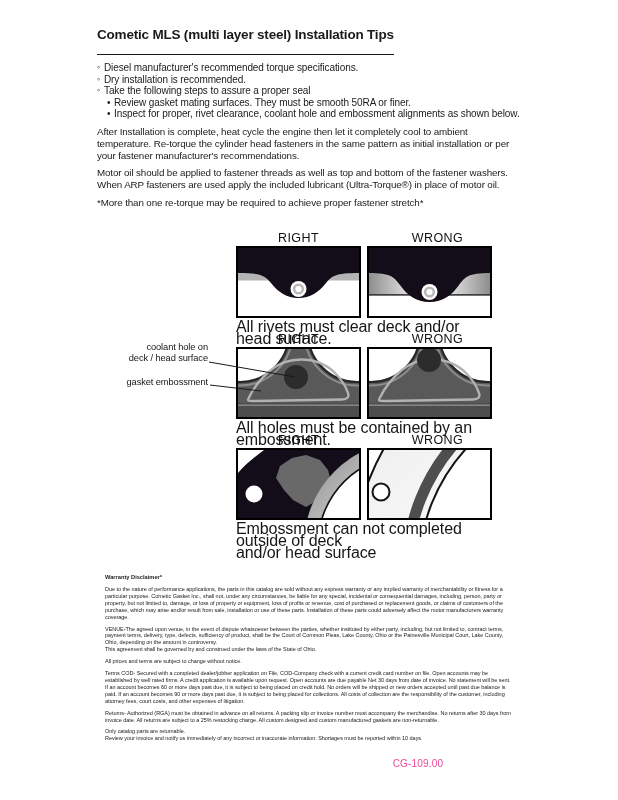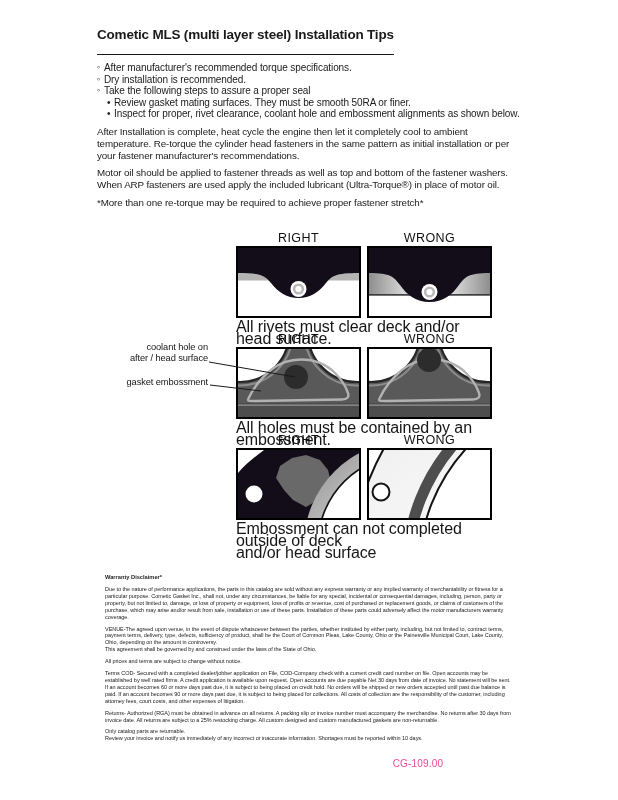--- a/index.html
+++ b/index.html
@@ -19,21 +19,21 @@
   .b-row{display:flex;font-size:10px;line-height:11.6px;letter-spacing:-.1px;}
   .b-row .mk{width:7px;flex:0 0 auto;font-size:9px;line-height:11.6px;}
   .b-row.sub{padding-left:10px;}
   .b-row.sub .mk{font-size:10px;}
   .diesel-heading{font-size:11.5px;font-weight:bold;margin:15px 0 4px 0;letter-spacing:-.1px;}
   .para{font-size:9.8px;line-height:11.8px;letter-spacing:-.12px;margin:6px 0 0 0;}
 
   
   .dset{position:absolute;left:236px;width:256px;}
   .dset1{top:231px;} .dset2{top:332px;} .dset3{top:433px;}
-  .dlabels{display:flex;gap:6px;}
+  .dlabels{display:flex;gap:14px;}
   .dlabels span{flex:0 0 125px;text-align:center;font-size:12.5px;letter-spacing:.4px;color:#111;}
   .dimgs{display:flex;gap:6px;margin-top:1px;}
   .dimg{width:121px;height:68px;border:2px solid #000;background:#fff;display:block;flex:0 0 auto;}
   .dcaption{font-size:16px;line-height:12px;letter-spacing:-.1px;margin-top:3px;color:#161616;}
   
   .side-label{position:absolute;right:calc(100% + 28px);width:120px;text-align:right;
     font-size:9.3px;line-height:10.8px;letter-spacing:-.1px;color:#161616;}
   .side-label.l1{top:10px;}
   .side-label.l2{top:45px;}
   .leader-overlay{position:absolute;left:-27px;top:13px;width:100px;height:55px;pointer-events:none;}
@@ -73,21 +73,21 @@
       </linearGradient>
     </defs>
   </svg>
 
   <div class="content">
     <h1 class="doc-title">Cometic MLS (multi layer steel) Installation Tips</h1>
 
     <div class="bullets">
       <div class="b-row">
         <span class="mk">◦</span>
-        <span>After manufacturer's recommended torque specifications.</span>
+        <span>Diesel manufacturer's recommended torque specifications.</span>
       </div>
       <div class="b-row">
         <span class="mk">◦</span>
         <span>Dry installation is recommended.</span>
       </div>
       <div class="b-row">
         <span class="mk">◦</span>
         <span>Take the following steps to assure a proper seal</span>
       </div>
       <div class="b-row sub">
@@ -128,21 +128,21 @@
         <circle cx="60.5" cy="44" r="5.6" fill="#b9b9b9"></circle>
         <circle cx="60.5" cy="44" r="3.1" fill="#fff"></circle>
       </svg>
     </div>
     <div class="dcaption">All rivets must clear deck and/or head surface.</div>
   </div>
 
   <div class="dset dset2">
     <div class="side-label l1">
       <div>coolant hole on</div>
-      <div>after / head surface</div>
+      <div>deck / head surface</div>
     </div>
     <div class="side-label l2">gasket embossment</div>
     <svg class="leader-overlay" viewBox="0 0 100 55">
       <line x1="0" y1="17" x2="86" y2="32" stroke="#1a1a1a" stroke-width="1"></line>
       <line x1="1" y1="40" x2="52" y2="46" stroke="#1a1a1a" stroke-width="1"></line>
     </svg>
     <div class="dlabels">
       <span>RIGHT</span>
       <span>WRONG</span>
     </div>

